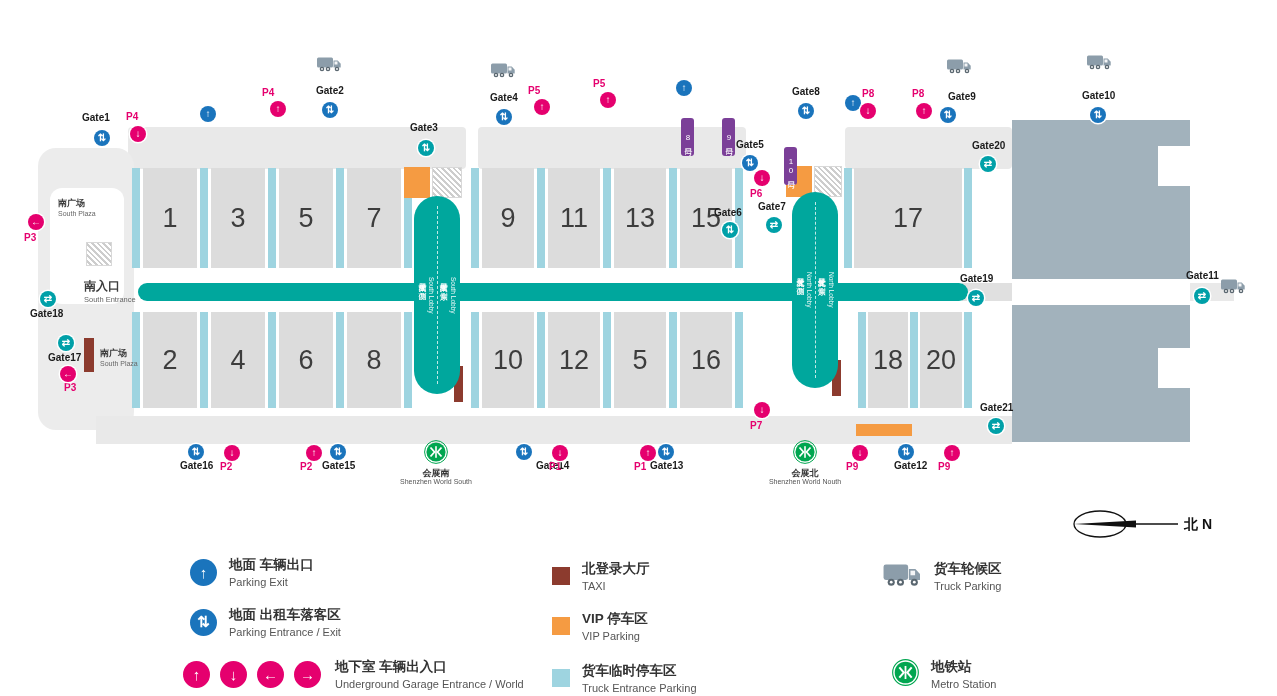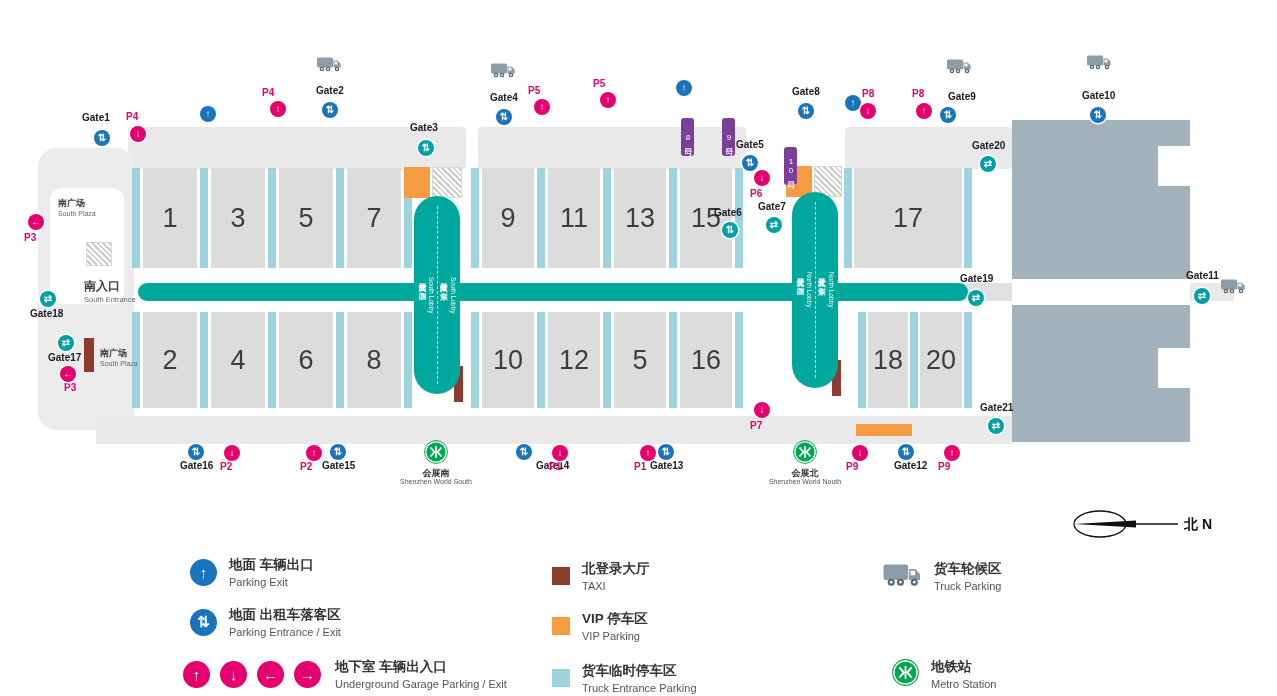--- a/index.html
+++ b/index.html
@@ -378,21 +378,21 @@
       <div class="en">Parking Entrance / Exit</div>
     </div>
   </div>
   <div class="legend-item" style="left:183px;top:658px;gap:10px">
     <div class="lg-circle pink">↑</div>
     <div class="lg-circle pink">↓</div>
     <div class="lg-circle pink">←</div>
     <div class="lg-circle pink">→</div>
     <div class="legend-text" style="margin-left:4px">
       <div class="cn">地下室 车辆出入口</div>
-      <div class="en">Underground Garage Parking / Exit</div>
+      <div class="en">Underground Garage Entrance / World</div>
     </div>
   </div>
   <div class="legend-item" style="left:552px;top:560px">
     <div class="lg-sq" style="background:#8C3B2E"></div>
     <div class="legend-text">
       <div class="cn">北登录大厅</div>
       <div class="en">TAXI</div>
     </div>
   </div>
   <div class="legend-item" style="left:552px;top:610px">

